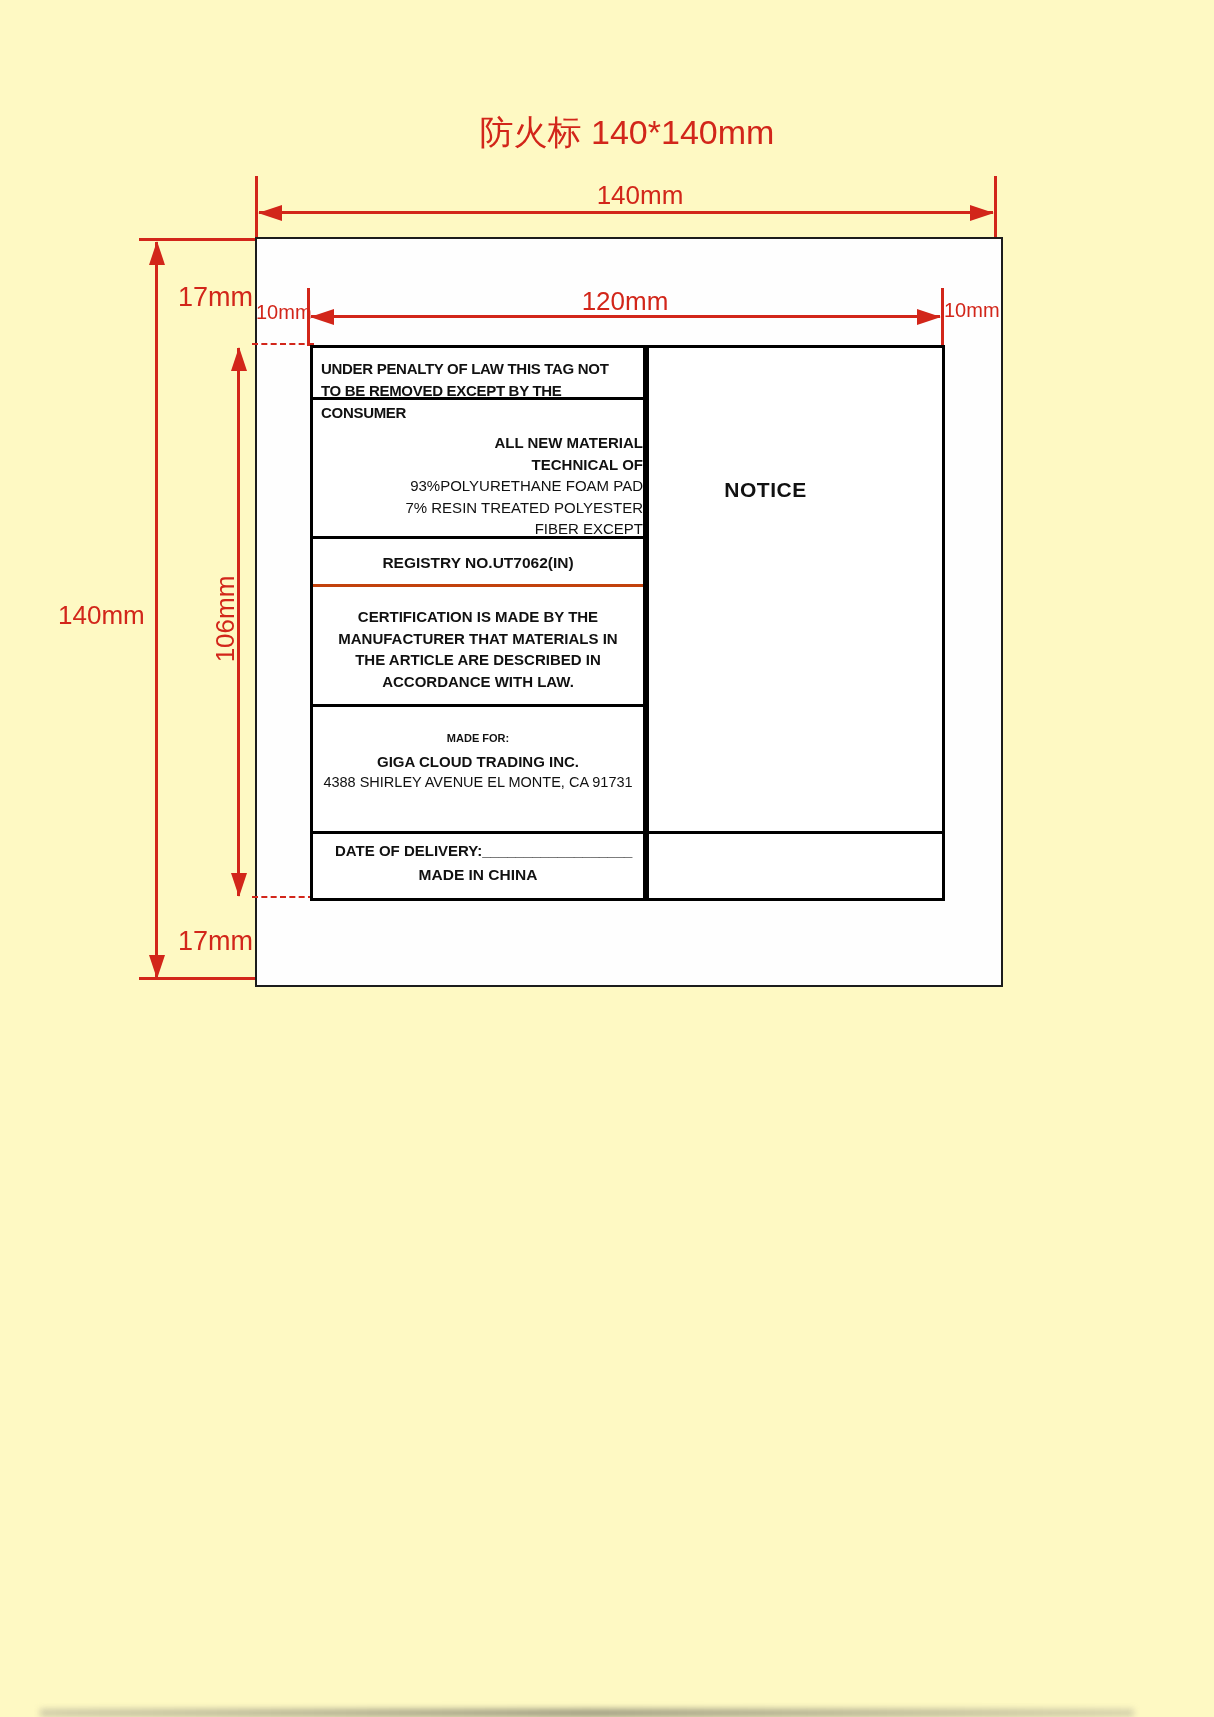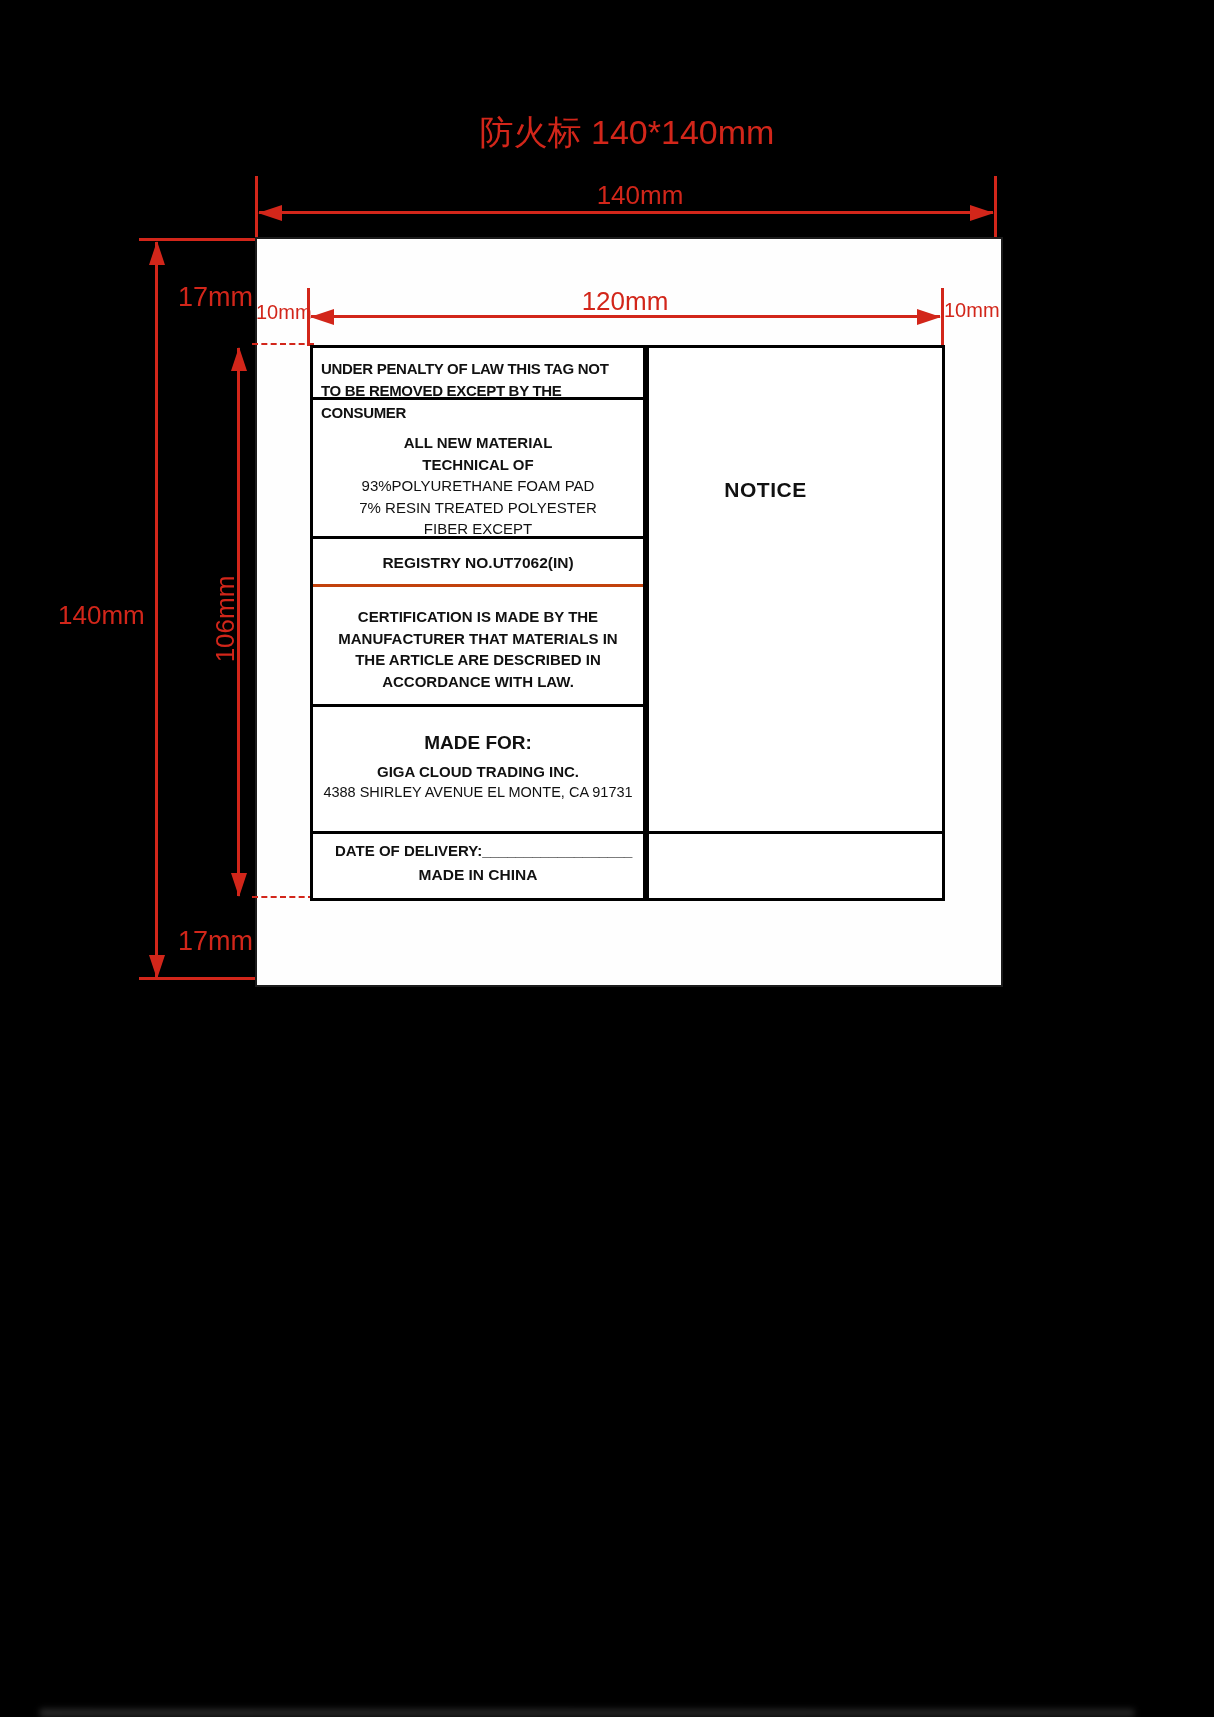--- a/index.html
+++ b/index.html
@@ -8,21 +8,21 @@
   }
   html,body{margin:0;padding:0;}
   body{
     font-family:"Liberation Sans", sans-serif;
     background:#ffffff;
   }
   #canvas{
     position:relative;
     width:1214px;
     height:1717px;
-    background:#000000;
+    background:#fef9c3;
     overflow:hidden;
   }
   
   .dimtext{
     position:absolute;
     color:var(--red);
     font-size:26px;
     white-space:nowrap;
   }
   .vtick{
@@ -138,21 +138,21 @@
     border-bottom:3px solid #000;
     padding:10px 12px 0 8px;
     font-weight:bold;
     font-size:15px;
     letter-spacing:-0.3px;
     line-height:22px;
   }
   .row2{
     top:76px; height:115px;
     border-bottom:3px solid #000;
-    text-align:center;
+    text-align:right;
     font-size:15px;
     line-height:21.5px;
     padding-top:8px;
   }
   .row2 .bold{font-weight:bold;}
   .row3{
     top:194px; height:45px;
     border-bottom:3px solid #c2410c;
     display:flex; align-items:center; justify-content:center;
     font-weight:bold;
@@ -167,21 +167,21 @@
     line-height:21.5px;
     padding:16px 12px 0 12px;
   }
   .row5{
     top:362px; height:121px;
     text-align:center;
   }
   .made-for-heading{
     padding-top:22px;
     font-weight:bold;
-    font-size:19px;
+    font-size:11px;
   }
   .made-for-company{
     padding-top:9px;
     font-weight:bold;
     font-size:15px;
   }
   .made-for-address{
     padding-top:4px;
     font-size:14.5px;
   }

